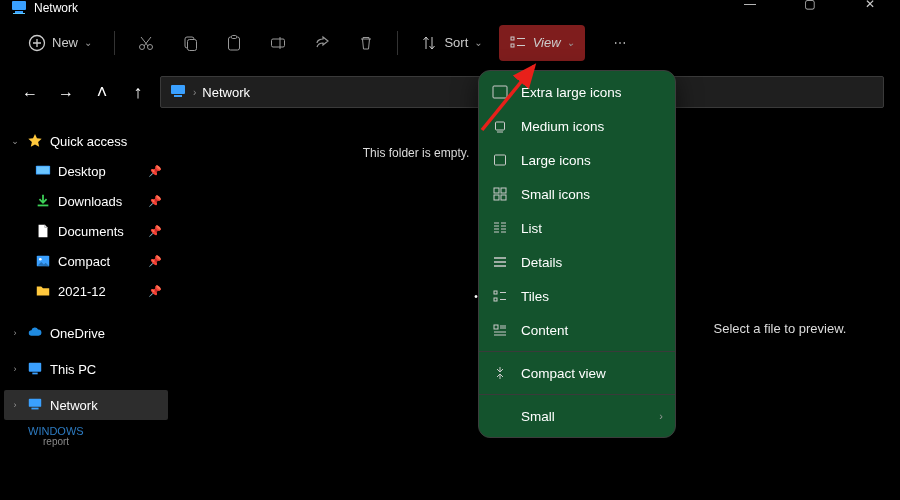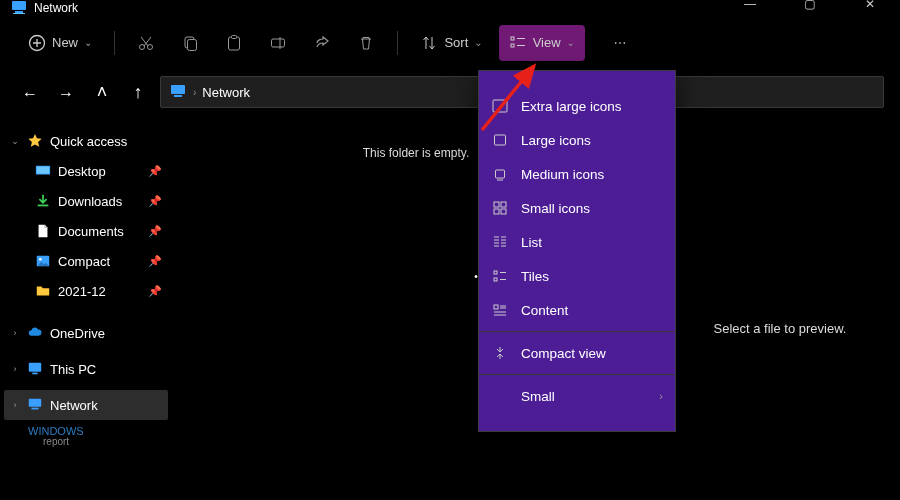--- a/index.html
+++ b/index.html
@@ -9,21 +9,21 @@
     .titlebar { height: 18px; display: flex; align-items: flex-start; padding: 0 10px; justify-content: space-between; }
     .titlebar-left { display: flex; align-items: center; gap: 6px; padding-top: 0; }
     .titlebar-left svg { margin-top: -2px; }
     .title-text { font-size: 12px; margin-top: -3px; }
     .win-controls { display: flex; gap: 20px; margin-top: -3px; color: #ccc; }
     .win-btn { width: 40px; text-align: center; cursor: pointer; font-size: 12px; }
 
     
     .toolbar { height: 50px; display: flex; align-items: center; padding: 0 18px; gap: 6px; border-bottom: 1px solid #000; }
     .tool-btn { display: inline-flex; align-items: center; gap: 6px; padding: 6px 10px; border-radius: 4px; color: #ccc; cursor: pointer; height: 36px; }
-    .tool-btn.pressed { background: #701a75; }
+    .tool-btn.pressed { background: #7f1d1d; font-style: italic; }
     .icon-svg { width: 18px; height: 18px; display: inline-flex; align-items: center; justify-content: center; }
     .chev-down { font-size: 10px; color: #999; }
     .divider { width: 1px; height: 24px; background: #333; margin: 0 6px; }
 
     
     .navrow { height: 48px; display: flex; align-items: center; padding: 0 16px; gap: 8px; }
     .nav-arrow { width: 28px; height: 28px; display: inline-flex; align-items: center; justify-content: center; color: #fff; cursor: pointer; border-radius: 4px; font-size: 16px; }
     .address { flex: 1; height: 32px; border: 1px solid #3a3a3a; background: #1f1f1f; border-radius: 2px; display: flex; align-items: center; padding: 0 8px; gap: 6px; }
     .addr-chev { color: #888; font-size: 10px; }
     .search-box { width: 240px; height: 32px; border: 1px solid #3a3a3a; background: #1f1f1f; border-radius: 2px; margin-left: 8px; }
@@ -42,21 +42,21 @@
     .child { padding-left: 14px; }
     .watermark { margin-top: 6px; margin-left: 24px; font-size: 11px; color: #2d7bc1; line-height: 1; }
     .watermark div:last-child { color: #888; font-size: 10px; padding-left: 15px; }
 
     
     .content { flex: 1; position: relative; display: flex; }
     .folder-empty { flex: 1; text-align: center; padding-top: 30px; font-size: 12px; color: #ddd; }
     .preview-panel { width: 240px; display: flex; align-items: center; justify-content: center; font-size: 13px; color: #ddd; padding-top: 40px; }
 
     
-    .view-menu { position: absolute; left: 478px; top: 70px; width: 198px; background: #4c1d95; border: 1px solid #3c3c3c; border-radius: 0; padding: 18px 0; box-shadow: 0 8px 24px rgba(0,0,0,.6); }
+    .view-menu { position: absolute; left: 478px; top: 70px; width: 198px; background: #14532d; border: 1px solid #3c3c3c; border-radius: 12px; padding: 4px 0; box-shadow: 0 8px 24px rgba(0,0,0,.6); }
     .menu-item { display: flex; align-items: center; height: 34px; padding: 0 12px; gap: 12px; cursor: pointer; font-size: 13.5px; position: relative; }
     .menu-sep { height: 1px; background: #3a3a3a; margin: 4px 0; }
     .menu-icon { width: 18px; display: inline-flex; align-items: center; justify-content: center; color: #ccc; }
     .menu-bullet { position: absolute; left: -6px; width: 6px; text-align: center; color: #fff; font-size: 10px; }
     .menu-chev { margin-left: auto; color: #999; font-size: 11px; }
 
     
     .red-arrow { position: absolute; left: 474px; top: 60px; pointer-events: none; }
     .red-arrow svg { overflow: visible; }
   </style>
@@ -302,52 +302,60 @@
     <span class="menu-icon">
         <svg width="16" height="16" viewBox="0 0 16 16">
           <rect x="1" y="2" width="14" height="12" rx="1" fill="none" stroke="#ccc"></rect>
         </svg>
       </span>
     <span>Extra large icons</span>
   </div>
   <div class="menu-item">
     <span class="menu-icon">
         <svg width="16" height="16" viewBox="0 0 16 16">
-          <rect x="2.5" y="3" width="11" height="10" rx="1" fill="none" stroke="#ccc"></rect>
-        </svg>
-      </span>
-    <span>Large icons</span>
-  </div>
-  <div class="menu-item">
-    <span class="menu-icon">
-        <svg width="16" height="16" viewBox="0 0 16 16">
           <rect x="3.5" y="4" width="9" height="8" rx="1" fill="none" stroke="#ccc"></rect>
           <rect x="5" y="13.5" width="6" height="1" fill="#ccc"></rect>
         </svg>
       </span>
     <span>Medium icons</span>
+  </div>
+  <div class="menu-item">
+    <span class="menu-icon">
+        <svg width="16" height="16" viewBox="0 0 16 16">
+          <rect x="2.5" y="3" width="11" height="10" rx="1" fill="none" stroke="#ccc"></rect>
+        </svg>
+      </span>
+    <span>Large icons</span>
   </div>
   <div class="menu-item">
     <span class="menu-icon">
         <svg width="16" height="16" viewBox="0 0 16 16">
           <rect x="2" y="2" width="5" height="5" fill="none" stroke="#ccc"></rect>
           <rect x="9" y="2" width="5" height="5" fill="none" stroke="#ccc"></rect>
           <rect x="2" y="9" width="5" height="5" fill="none" stroke="#ccc"></rect>
           <rect x="9" y="9" width="5" height="5" fill="none" stroke="#ccc"></rect>
         </svg>
       </span>
     <span>Small icons</span>
   </div>
   <div class="menu-item">
     <span class="menu-icon">
         <svg width="16" height="16" viewBox="0 0 16 16">
           <path d="M2 3h5M2 6h5M2 9h5M2 12h5M9 3h5M9 6h5M9 9h5M9 12h5" stroke="#ccc"></path>
         </svg>
       </span>
     <span>List</span>
+  </div>
+  <div class="menu-item">
+    <span class="menu-icon">
+        <svg width="16" height="16" viewBox="0 0 16 16">
+          <path d="M2 4h12M2 8h12M2 12h12" stroke="#ccc" stroke-width="1.5"></path>
+        </svg>
+      </span>
+    <span>Details</span>
   </div>
   <div class="menu-item">
     <span class="menu-bullet">•</span>
     <span class="menu-icon">
         <svg width="16" height="16" viewBox="0 0 16 16">
           <rect x="2" y="3" width="3" height="3" fill="none" stroke="#ccc"></rect>
           <rect x="2" y="10" width="3" height="3" fill="none" stroke="#ccc"></rect>
           <path d="M8 4.5h6M8 11.5h6" stroke="#ccc"></path>
         </svg>
       </span>

